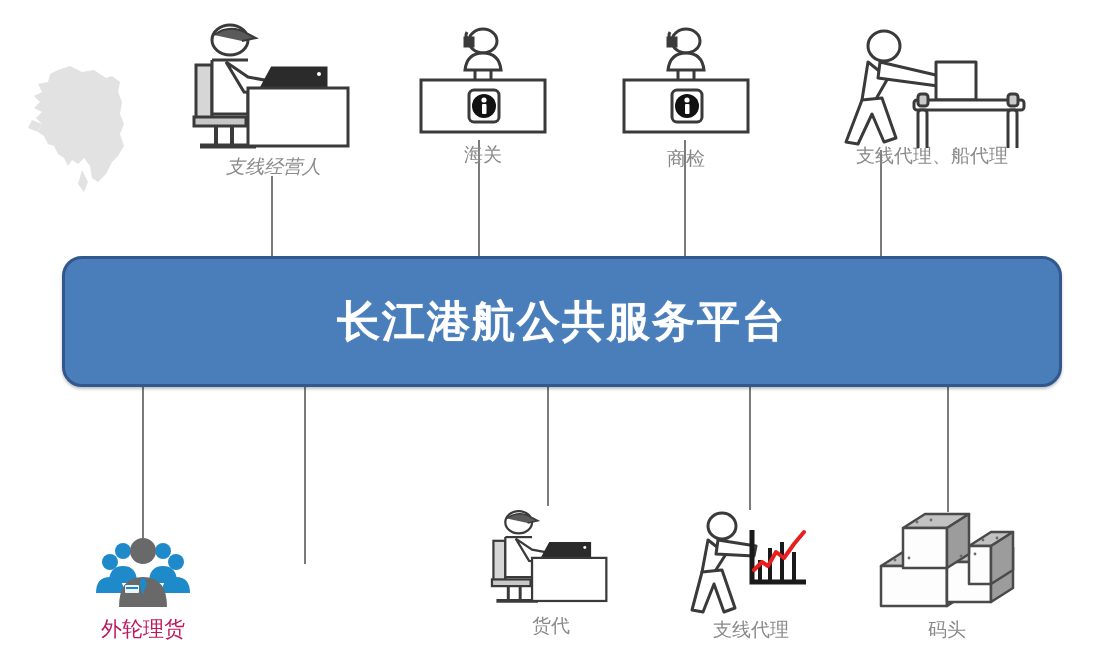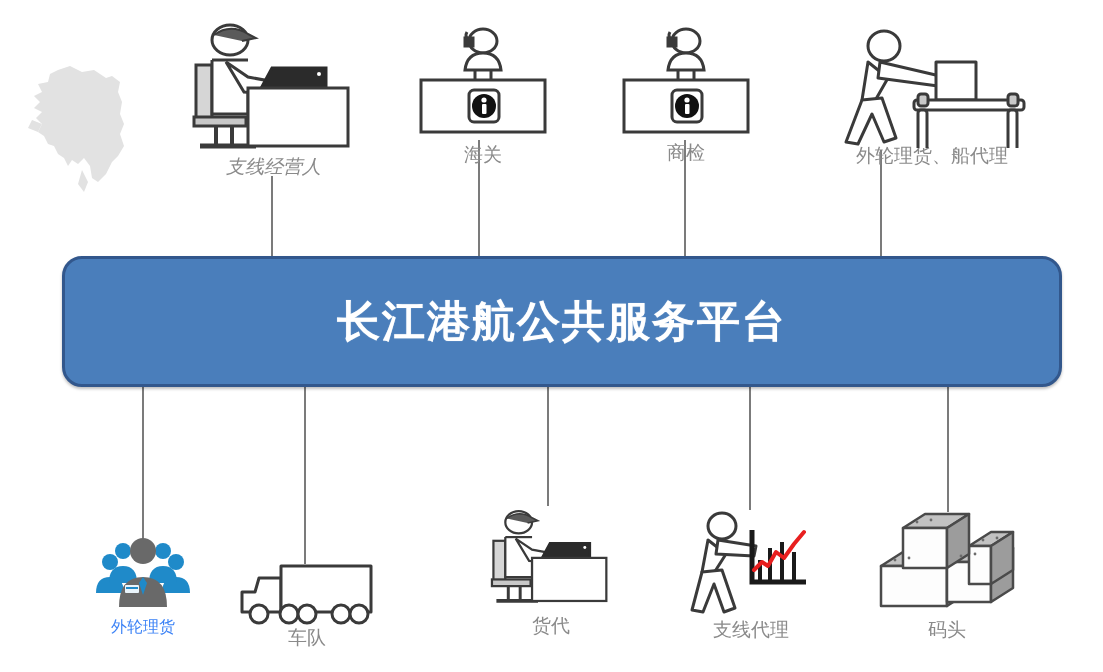--- a/index.html
+++ b/index.html
@@ -45,21 +45,21 @@
 
   
   .node{position:absolute;display:flex;flex-direction:column;align-items:center;}
   .node .art{position:relative;}
   .label{
     color:#8a8a8a;font-size:19px;white-space:nowrap;
     font-family:"DejaVu Sans","Liberation Sans",sans-serif;
     line-height:1;
   }
   .label-dark{
-    color:#3b82f6;font-size:16px;white-space:nowrap;
+    color:#be185d;font-size:21px;white-space:nowrap;
     font-family:"DejaVu Serif","Liberation Serif",serif;
     line-height:1;
   }
 </style>
 </head>
 <body>
 
 <div id="stage">
 
   <svg class="watermark" viewBox="0 0 120 130">
@@ -157,21 +157,21 @@
           <g stroke="none" fill="#111">
               <circle cx="69" cy="82" r="12"></circle>
             </g>
           <g stroke="none" fill="#fff">
             <circle cx="69" cy="76" r="2.6"></circle>
             <rect x="67" y="80" width="4.5" height="10" rx="1"></rect>
           </g>
         </g>
       </svg>
     </div>
-    <div class="label" style="margin-top:0;">商检</div>
+    <div class="label" style="margin-top:6px;">商检</div>
   </div>
 
   <div class="node" style="left:832px;top:26px;">
     <div class="art">
       <svg width="200" height="122" viewBox="0 0 200 122">
         <g fill="#fff" stroke="#3a3a3a" stroke-width="3" stroke-linejoin="round">
 
           <ellipse cx="52" cy="20" rx="16" ry="15"></ellipse>
 
           <path d="M36 36 L30 74 L40 80 L56 52 Z"></path>
@@ -183,21 +183,21 @@
           <rect x="104" y="36" width="40" height="38"></rect>
 
           <rect x="82" y="74" width="110" height="10" rx="3"></rect>
           <rect x="86" y="68" width="10" height="12" rx="3" fill="#c9c9c9"></rect>
           <rect x="176" y="68" width="10" height="12" rx="3" fill="#c9c9c9"></rect>
           <rect x="86" y="84" width="9" height="42" rx="3"></rect>
           <rect x="176" y="84" width="9" height="42" rx="3"></rect>
         </g>
       </svg>
     </div>
-    <div class="label" style="margin-top:-6px;">外轮理货、船代理</div>
+    <div class="label" style="margin-top:-6px;">支线代理、船代理</div>
   </div>
 
   <div class="node" style="left:93px;top:537px;">
     <div class="art">
       <svg width="100" height="74" viewBox="0 0 100 74">
         <g stroke="none">
 
           <circle cx="17" cy="25" r="8" fill="#1f8ac9"></circle>
           <path d="M3 56 q0 -16 14 -16 q14 0 14 16 Z" fill="#1f8ac9"></path>
           <circle cx="83" cy="25" r="8" fill="#1f8ac9"></circle>
@@ -213,39 +213,20 @@
           <path d="M50 40 L46 46 L50 58 L54 46 Z" fill="#1f8ac9"></path>
 
           <rect x="32" y="48" width="14" height="8" rx="1" fill="#e9f4fb"></rect>
           <rect x="33" y="50" width="12" height="2" fill="#1f8ac9"></rect>
         </g>
       </svg>
     </div>
     <div class="label-dark" style="margin-top:4px;">外轮理货</div>
   </div>
 
-  <div class="node" style="left:237px;top:562px;">
-    <div class="art">
-      <svg width="140" height="68" viewBox="0 0 140 68">
-        <g fill="#fff" stroke="#3a3a3a" stroke-width="3" stroke-linejoin="round">
-
-          <path d="M5 30 L18 30 L22 16 L44 16 L44 50 L5 50 Z"></path>
-
-          <rect x="44" y="4" width="90" height="46"></rect>
-
-          <circle cx="22" cy="52" r="9"></circle>
-          <circle cx="52" cy="52" r="9"></circle>
-          <circle cx="70" cy="52" r="9"></circle>
-          <circle cx="104" cy="52" r="9"></circle>
-          <circle cx="122" cy="52" r="9"></circle>
-        </g>
-      </svg>
-    </div>
-    <div class="label" style="margin-top:-6px;">车队</div>
-  </div>
 
   <div class="node" style="left:486px;top:504px;justify-content:space-between;">
     <div class="art">
       <svg width="130" height="110" viewBox="0 0 175 135">
         <g fill="none" stroke="#3a3a3a" stroke-width="3">
           <rect x="10" y="43" width="16" height="55" fill="#d6d6d6"></rect>
           <rect x="8" y="95" width="52" height="9" fill="#c8c8c8"></rect>
           <path d="M30 104 L30 122 M46 104 L46 122" stroke-width="4"></path>
           <path d="M14 124 L70 124" stroke-width="5"></path>
           <ellipse cx="44" cy="18" rx="18" ry="15" fill="#fff"></ellipse>

